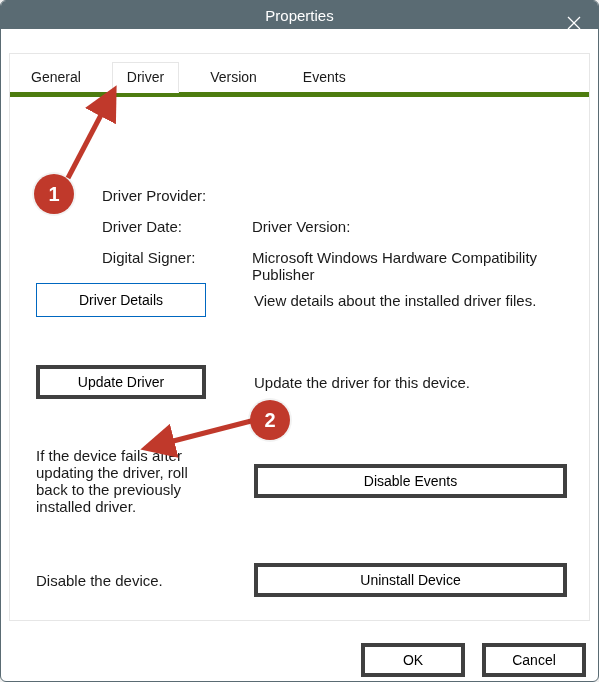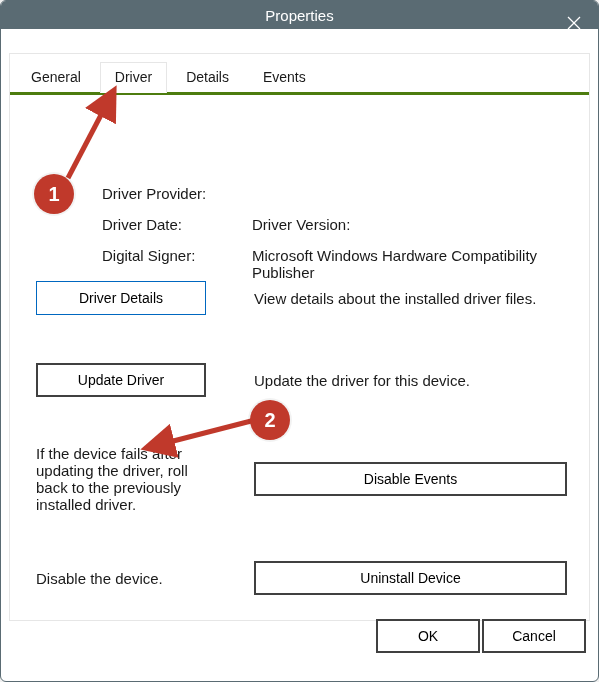--- a/index.html
+++ b/index.html
@@ -49,24 +49,24 @@
   }
   .titlebar-close svg { stroke: #fff; stroke-width: 1.2; }
   .inner {
     position: absolute;
     left: 8px; right: 8px; top: 52px; bottom: 60px;
     background: #ffffff;
     border: 1px solid #e6e6e6;
   }
   .tabs {
     display: flex;
-    gap: 4px;
+    gap: 16px;
     padding: 8px 6px 0 6px;
     position: relative;
-    border-bottom: 3px solid #4d7c0f;
+    border-bottom: 5px solid #4d7c0f;
   }
   .tab {
     padding: 6px 14px 7px 14px;
     font-size: 14px;
     cursor: pointer;
     border: 1px solid transparent;
     margin-bottom: -1px;
     background: transparent;
   }
   .tab.active {
@@ -91,38 +91,38 @@
     display: grid;
     grid-template-columns: 170px 1fr;
     column-gap: 18px;
     row-gap: 30px;
     align-items: center;
     padding-left: 4px;
     gap: 48px;
   }
   .btn {
     height: 34px;
-    border: 2px solid #404040;
+    border: 4px solid #404040;
     background: #ffffff;
     font-size: 14px;
     font-family: inherit;
     cursor: pointer;
     padding: 0 4px;
   }
   .btn.highlight {
     border: 1.5px solid #0067c0;
   }
   .btn:disabled { color: #8a8a8a; }
   .desc { font-size: 15px; }
   .footer {
     position: absolute;
     right: 12px;
-    bottom: 28px;
-    display: flex;
-    gap: 2px;
+    bottom: 4px;
+    display: flex;
+    gap: 17px;
   }
   .footer .btn { width: 104px; }
 
   
   .annot {
     position: absolute;
     left: 0; top: 0;
     width: 599px; height: 682px;
     pointer-events: none;
   }
@@ -153,21 +153,21 @@
           <line x1="13" y1="1" x2="1" y2="13"></line>
         </svg>
     </div>
   </div>
 
   <div class="inner">
 
     <div class="tabs">
       <div class="tab">General</div>
       <div class="tab active">Driver</div>
-      <div class="tab">Details</div>
+      <div class="tab">Version</div>
       <div class="tab">Events</div>
     </div>
 
     <div class="content">
 
       <div class="info-grid">
         <div class="info-label">Driver Provider:</div>
         <div class="info-value"></div>
 
         <div class="info-label">Driver Date:</div>

